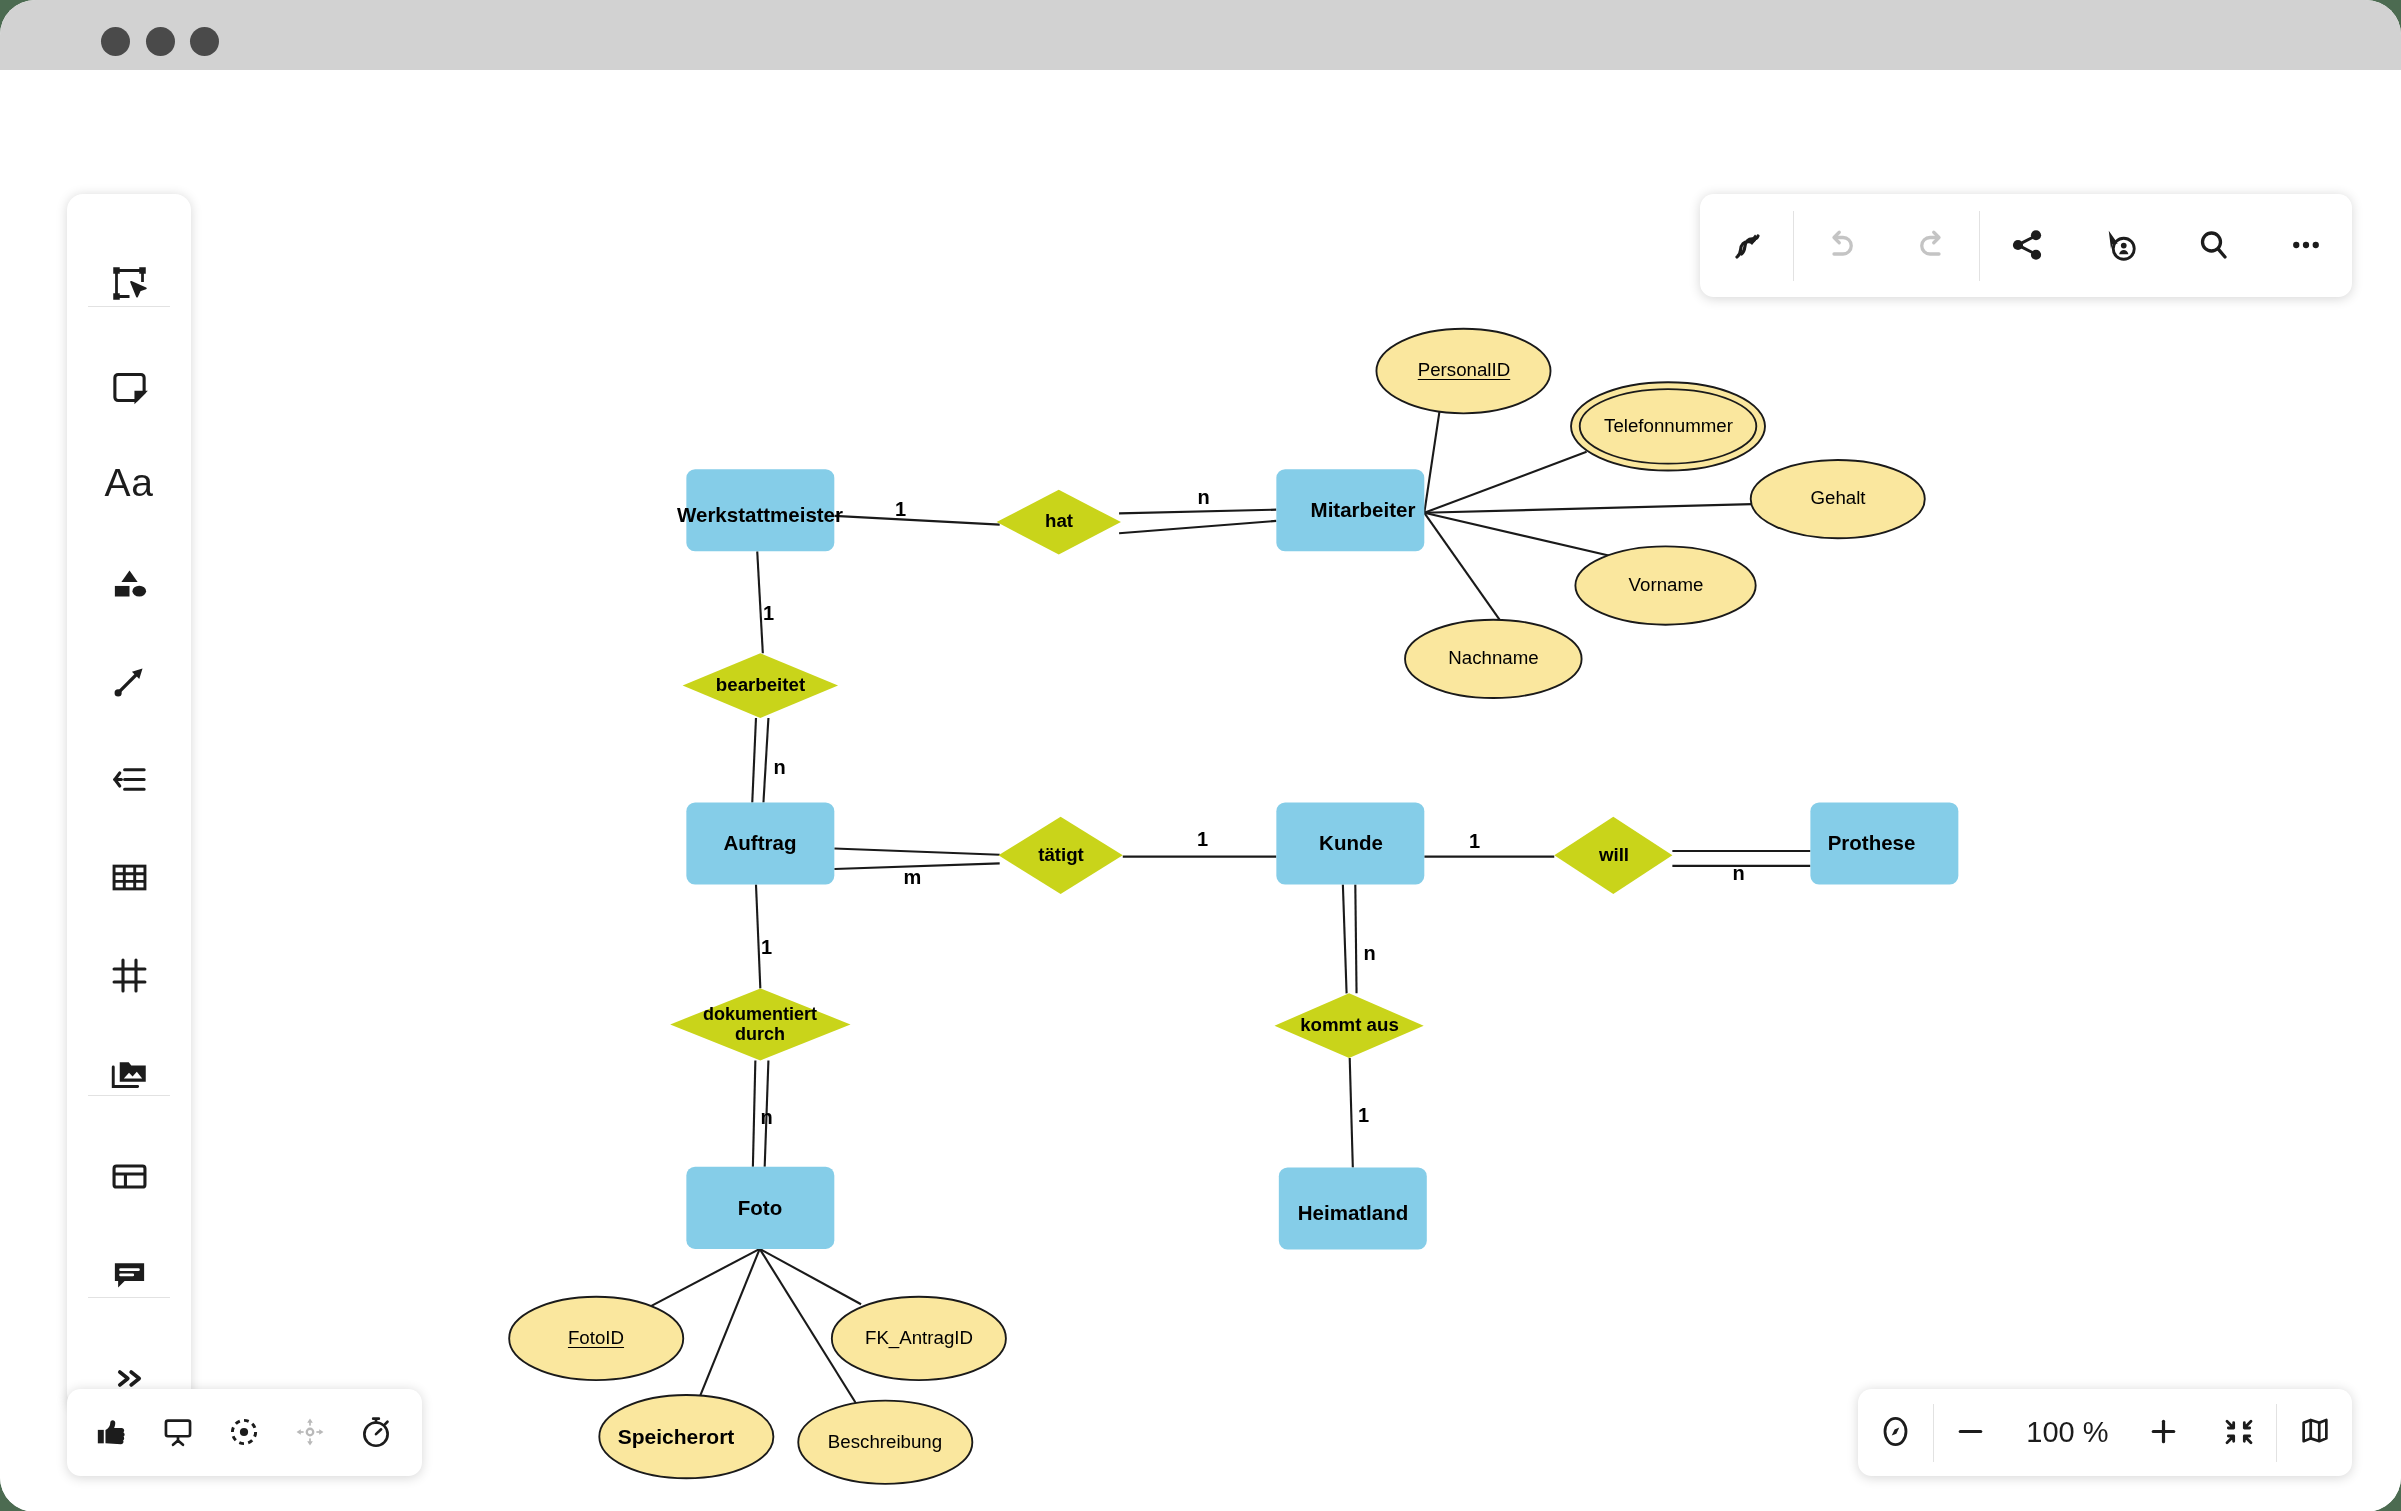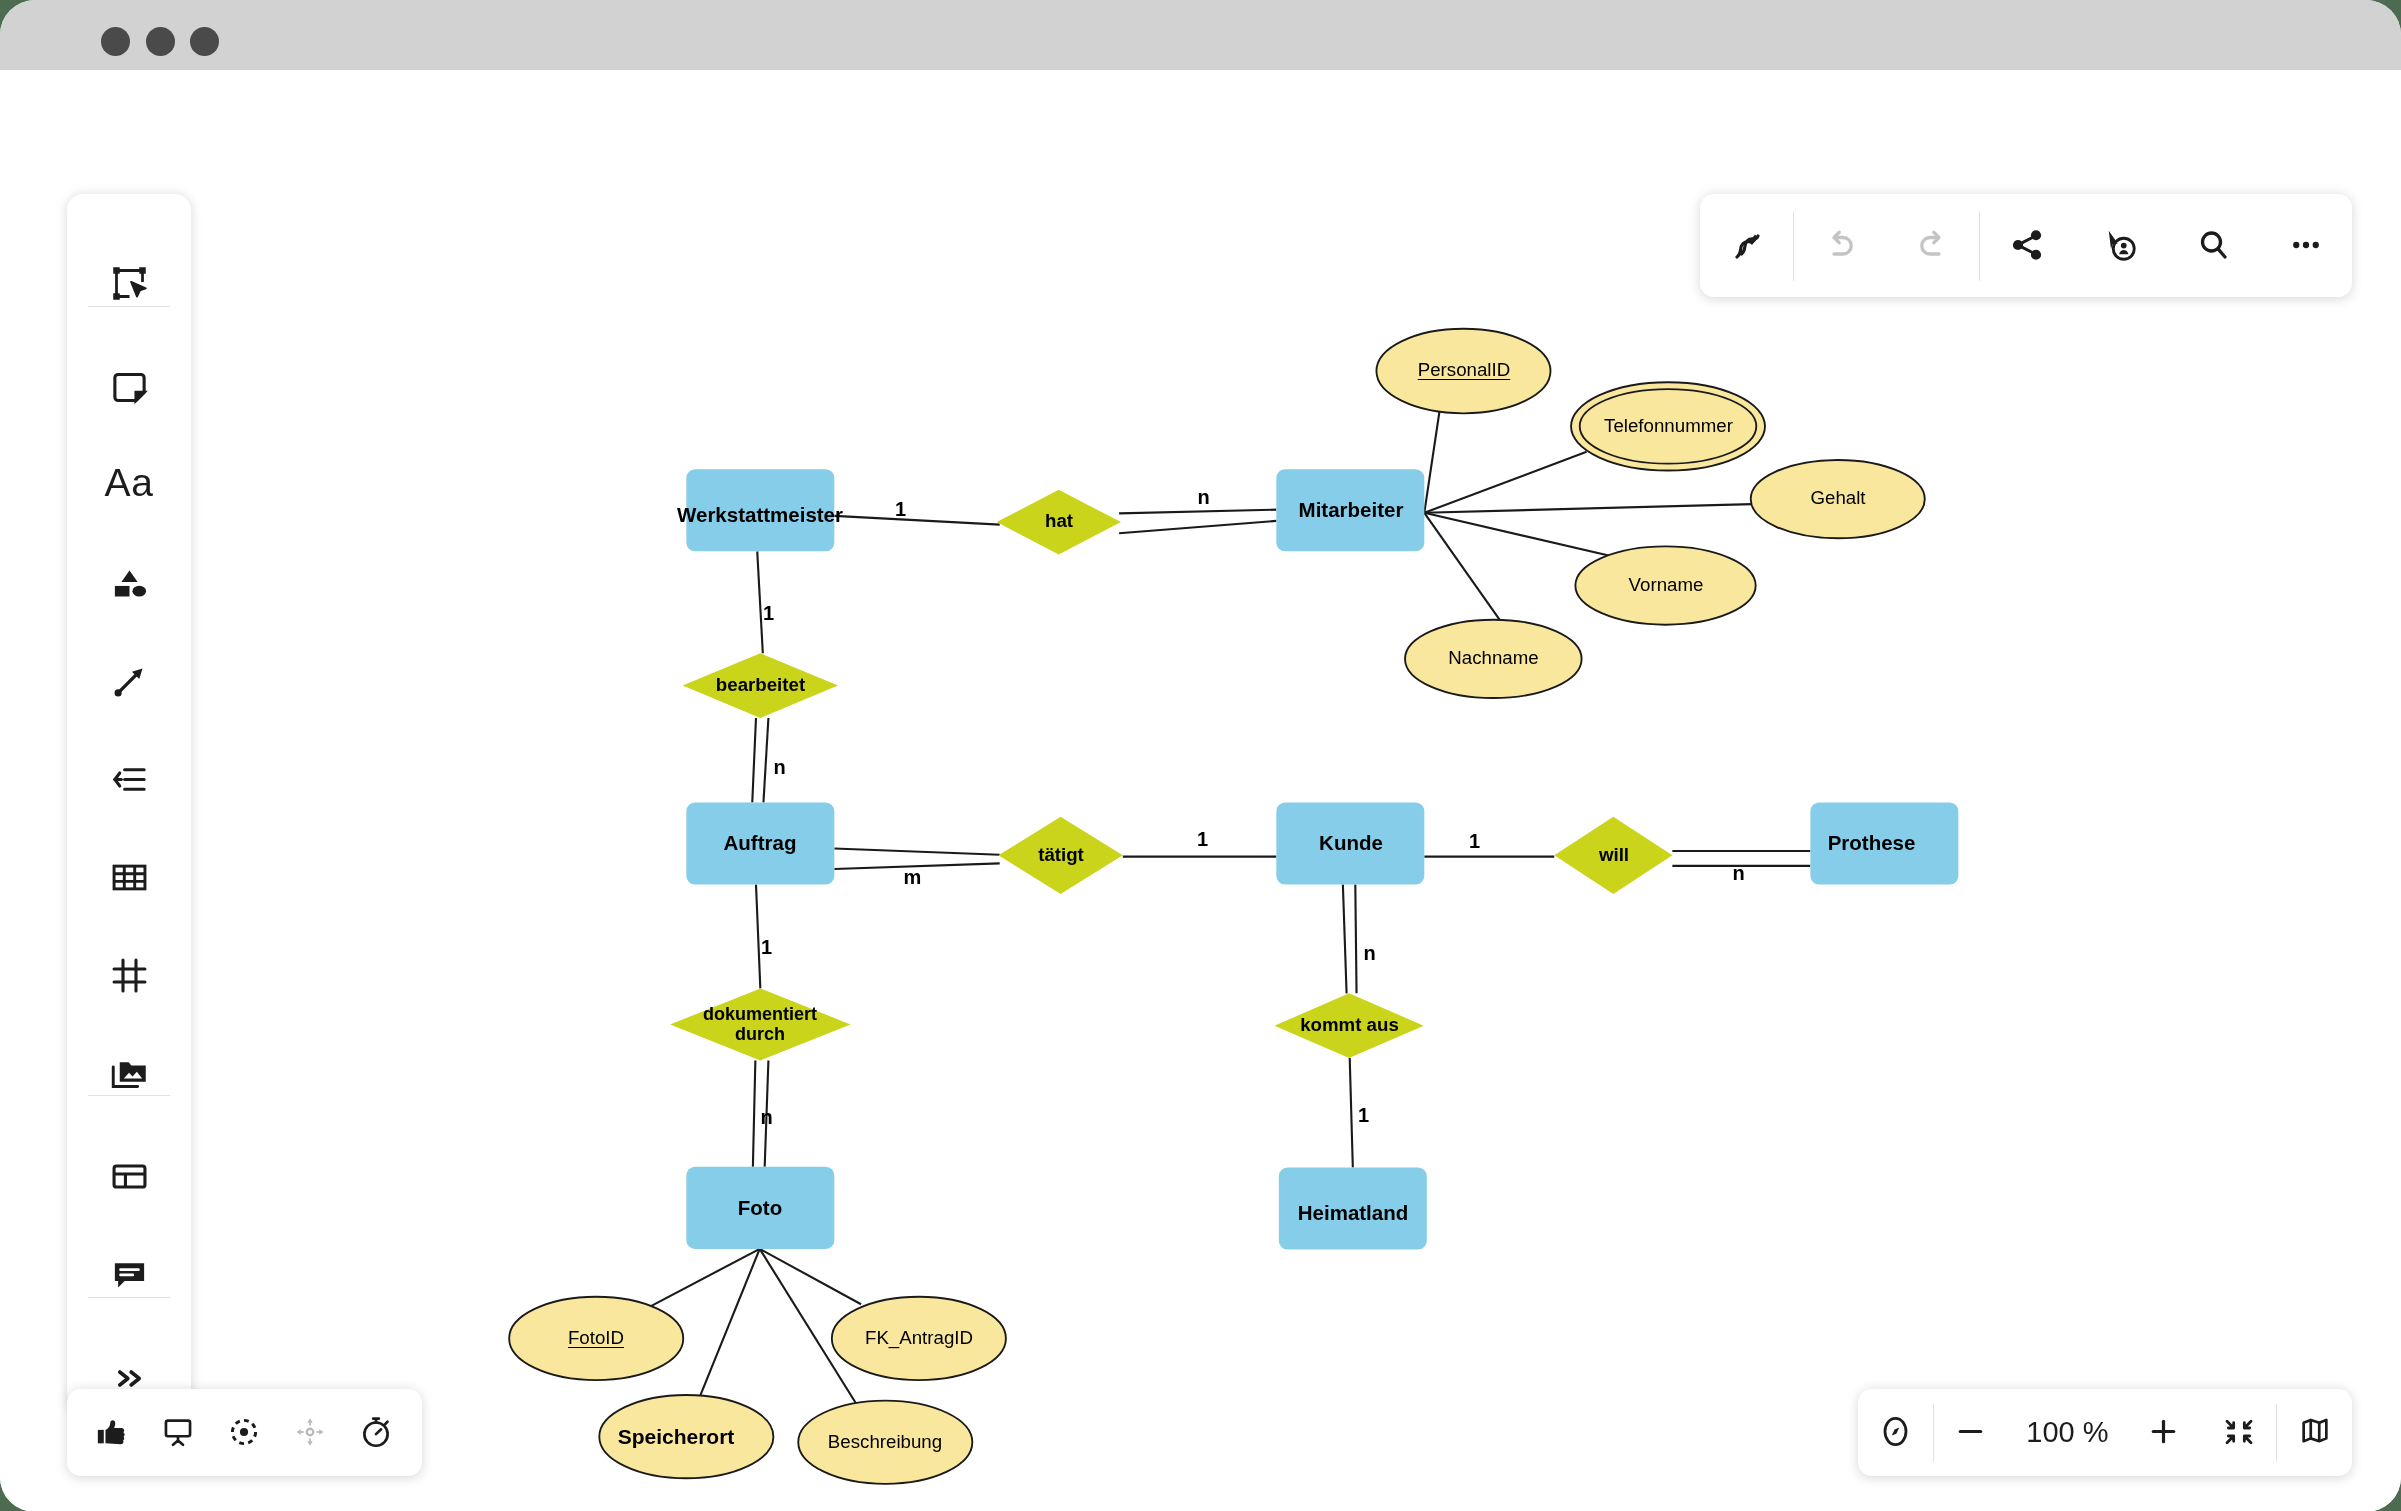--- a/index.html
+++ b/index.html
@@ -195,21 +195,21 @@
         <ellipse class="att" cx="2956" cy="690" rx="140" ry="63"></ellipse>
         <ellipse class="att" cx="2679" cy="829" rx="145" ry="63"></ellipse>
         <ellipse class="att" cx="2402" cy="947" rx="142" ry="63"></ellipse>
         <ellipse class="att" cx="959" cy="2040" rx="140" ry="67"></ellipse>
         <ellipse class="att" cx="1478" cy="2040" rx="140" ry="67"></ellipse>
         <ellipse class="att" cx="1104" cy="2198" rx="140" ry="67"></ellipse>
         <ellipse class="att" cx="1424" cy="2207" rx="140" ry="67"></ellipse>
       </svg>
 
       <div class="er-label" style="left:686px;top:399px;width:148px;height:92px;font-size:20.5px;font-weight:600;">Werkstattmeister</div>
-      <div class="er-label" style="left:1277px;top:399px;width:148px;height:82px;font-size:20.5px;font-weight:600;">Mitarbeiter</div>
+      <div class="er-label" style="left:1277px;top:399px;width:148px;height:82px;font-size:20.5px;font-weight:600;padding-left:12px;">Mitarbeiter</div>
       <div class="er-label" style="left:686px;top:732px;width:148px;height:82px;font-size:20.5px;font-weight:600;">Auftrag</div>
       <div class="er-label" style="left:1277px;top:732px;width:148px;height:82px;font-size:20.5px;font-weight:600;">Kunde</div>
       <div class="er-label" style="left:1811px;top:732px;width:121px;height:82px;font-size:20.5px;font-weight:600;">Prothese</div>
       <div class="er-label" style="left:686px;top:1097px;width:148px;height:82px;font-size:20.5px;font-weight:600;">Foto</div>
       <div class="er-label" style="left:1279px;top:1097px;width:148px;height:93px;font-size:20.5px;font-weight:600;">Heimatland</div>
 
       <div class="er-label" style="left:997px;top:433px;width:124px;height:37px;font-size:18.7px;font-weight:700;">hat</div>
       <div class="er-label" style="left:683px;top:597px;width:155px;height:37px;font-size:18.7px;font-weight:700;">bearbeitet</div>
       <div class="er-label" style="left:999px;top:767px;width:124px;height:37px;font-size:18.7px;font-weight:700;">tätigt</div>
       <div class="er-label" style="left:1555px;top:767px;width:118px;height:37px;font-size:18.7px;font-weight:700;">will</div>

